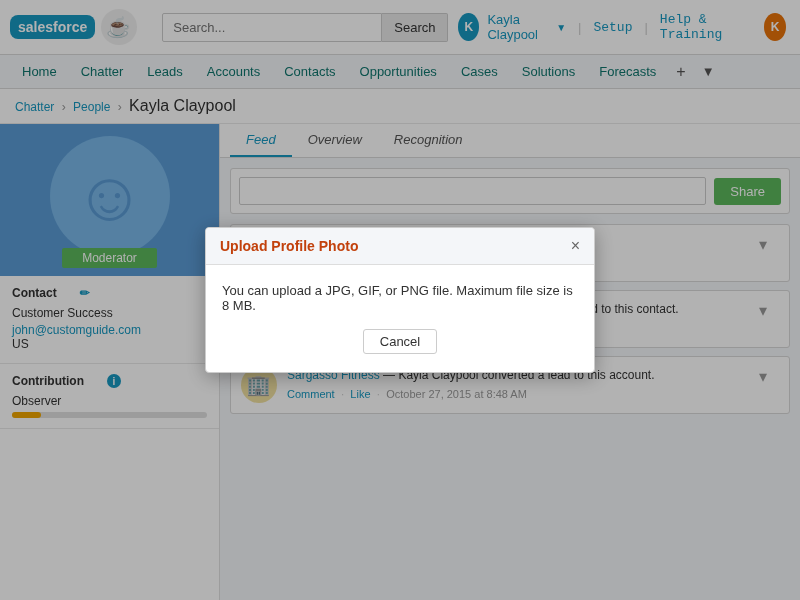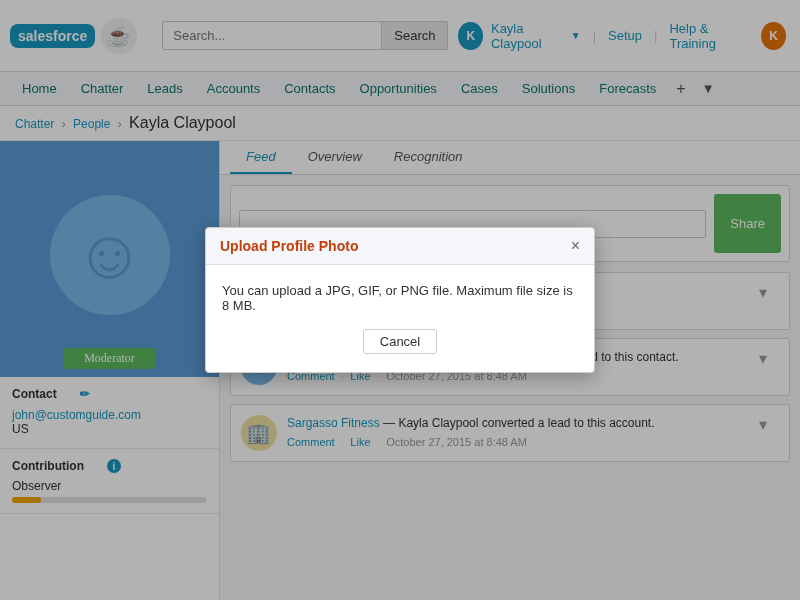--- a/index.html
+++ b/index.html
@@ -1,28 +1,28 @@
 <!DOCTYPE html>
 <html><head>
   <meta charset="utf-8">
   <style>
     * { box-sizing: border-box; margin: 0; padding: 0; }
     body { font-family: Arial, sans-serif; font-size: 13px; background: #f4f6f9; color: #333; width: 800px; height: 600px; overflow: hidden; }
 
     
-    .header { background: #fff; border-bottom: 1px solid #d8d8d8; display: flex; align-items: center; padding: 0 10px; height: 72px; }
+    .header { background: #fff; border-bottom: 1px solid #d8d8d8; display: flex; align-items: center; padding: 0 10px; height: 55px; }
     .logo-area { display: flex; align-items: center; margin-right: 15px; }
     .sf-logo { background: #1798c1; border-radius: 8px; padding: 4px 8px; color: white; font-weight: bold; font-size: 14px; }
     .sf-logo span { color: #fff; }
     .mascot { width: 36px; height: 36px; background: #f0f0f0; border-radius: 50%; margin-left: 6px; display: flex; align-items: center; justify-content: center; font-size: 20px; }
     .search-area { display: flex; align-items: center; flex: 1; margin: 0 10px; }
     .search-input { border: 1px solid #ccc; padding: 6px 10px; width: 220px; font-size: 13px; border-radius: 2px 0 0 2px; outline: none; color: #999; }
     .search-btn { background: #e8e8e8; border: 1px solid #ccc; border-left: none; padding: 6px 12px; cursor: pointer; font-size: 13px; border-radius: 0 2px 2px 0; color: #333; }
     .header-right { display: flex; align-items: center; gap: 12px; color: #1798c1; font-size: 13px; }
-    .header-right a { color: #1798c1; text-decoration: none; cursor: pointer; }
+    .header-right a { color: #1798c1; text-decoration: none; cursor: pointer; font-family: Liberation Mono, monospace; }
     .user-dropdown { display: flex; align-items: center; gap: 4px; cursor: pointer; }
     .dropdown-arrow { font-size: 10px; color: #1798c1; }
     .header-avatar { width: 28px; height: 28px; background: #1798c1; border-radius: 50%; display: flex; align-items: center; justify-content: center; color: white; font-size: 12px; font-weight: bold; margin-right: 4px; }
 
     
     .nav-bar { background: #f4f6f9; border-bottom: 1px solid #d8d8d8; display: flex; align-items: center; padding: 0 10px; height: 34px; }
     .nav-item { padding: 6px 12px; font-size: 13px; color: #0f766e; cursor: pointer; border-radius: 3px; white-space: nowrap; }
     .nav-plus { padding: 6px 8px; font-size: 16px; cursor: pointer; color: #555; }
     .nav-arrow { padding: 6px 8px; cursor: pointer; color: #555; }
 
@@ -30,21 +30,21 @@
     .breadcrumb { padding: 8px 15px; font-size: 12px; color: #1798c1; background: #fff; border-bottom: 1px solid #e8e8e8; }
     .breadcrumb a { color: #1798c1; text-decoration: none; cursor: pointer; }
     .breadcrumb .sep { color: #999; margin: 0 4px; }
     .breadcrumb .current { color: #333; font-size: 16px; font-weight: normal; }
 
     
     .content { display: flex; height: calc(600px - 55px - 34px - 32px); }
 
     
     .sidebar { width: 220px; background: #fff; border-right: 1px solid #e0e0e0; flex-shrink: 0; overflow-y: auto; }
-    .profile-photo-area { background: #5b9bd5; height: 236px; display: flex; flex-direction: column; align-items: center; justify-content: center; position: relative; font-family: Liberation Serif, serif; }
+    .profile-photo-area { background: #5b9bd5; height: 152px; display: flex; flex-direction: column; align-items: center; justify-content: center; position: relative; }
     .profile-avatar { width: 120px; height: 120px; background: #7ab8e8; border-radius: 50%; display: flex; align-items: center; justify-content: center; margin-bottom: 8px; }
     .profile-avatar .face { font-size: 70px; color: #5b9bd5; }
     .moderator-badge { background: #5cb85c; color: white; padding: 3px 20px; font-size: 12px; border-radius: 2px; position: absolute; bottom: 8px; }
 
     .sidebar-section { padding: 10px 12px; border-bottom: 1px solid #e8e8e8; }
     .sidebar-section-title { font-weight: bold; font-size: 12px; color: #333; margin-bottom: 6px; display: flex; gap: 23px; }
     .edit-icon { color: #1798c1; cursor: pointer; font-size: 12px; }
     .info-icon { background: #1798c1; color: white; border-radius: 50%; width: 14px; height: 14px; font-size: 10px; display: inline-flex; align-items: center; justify-content: center; cursor: pointer; }
     .sidebar-value { font-size: 12px; color: #333; margin-bottom: 2px; }
     .sidebar-link { font-size: 12px; color: #1798c1; cursor: pointer; text-decoration: none; }
@@ -53,21 +53,21 @@
 
     
     .main { flex: 1; overflow-y: auto; background: #f4f6f9; }
     .tabs { display: flex; background: #fff; border-bottom: 1px solid #d8d8d8; padding: 0 10px; }
     .tab { padding: 8px 16px; font-size: 13px; cursor: pointer; border-bottom: 2px solid transparent; color: #555; font-style: italic; }
     .tab.active { border-bottom: 2px solid #1798c1; color: #1798c1; }
 
     .feed-area { padding: 10px; }
     .share-box { background: #fff; border: 1px solid #d8d8d8; border-radius: 3px; padding: 8px; margin-bottom: 10px; display: flex; align-items: center; gap: 8px; }
     .share-input { flex: 1; border: 1px solid #ccc; padding: 6px; font-size: 12px; border-radius: 2px; color: #999; }
-    .share-btn { background: #5cb85c; color: white; border: none; padding: 22px 16px; border-radius: 3px; cursor: pointer; font-size: 13px; }
+    .share-btn { background: #5cb85c; color: white; border: none; padding: 6px 16px; border-radius: 3px; cursor: pointer; font-size: 13px; }
 
     .feed-item { background: #fff; border: 1px solid #d8d8d8; border-radius: 3px; padding: 10px; margin-bottom: 8px; display: flex; gap: 10px; }
     .feed-avatar { width: 36px; height: 36px; background: #7ab8e8; border-radius: 50%; flex-shrink: 0; display: flex; align-items: center; justify-content: center; color: #5b9bd5; font-size: 20px; }
     .feed-avatar.trophy { background: #f0e0a0; color: #c0a000; }
     .feed-content { flex: 1; }
     .feed-text { font-size: 12px; color: #333; margin-bottom: 4px; line-height: 1.4; }
     .feed-text a { color: #1798c1; text-decoration: none; cursor: pointer; }
     .feed-actions { font-size: 11px; color: #999; display: flex; gap: 6px; align-items: center; }
     .feed-actions a { color: #1798c1; text-decoration: none; cursor: pointer; }
     .feed-actions .dot { color: #ccc; }
@@ -149,20 +149,21 @@
         <span class="face">☺</span>
       </div>
       <div class="moderator-badge">Moderator</div>
     </div>
 
     <div class="sidebar-section">
       <div class="sidebar-section-title">
         <span>Contact</span>
         <span class="edit-icon">✏</span>
       </div>
+      <div class="sidebar-value">Customer Success</div>
       <a class="sidebar-link">john@customguide.com</a>
       <div class="sidebar-value">US</div>
     </div>
 
     <div class="sidebar-section">
       <div class="sidebar-section-title">
         <span>Contribution</span>
         <span class="info-icon">i</span>
       </div>
       <div class="sidebar-value">Observer</div>

